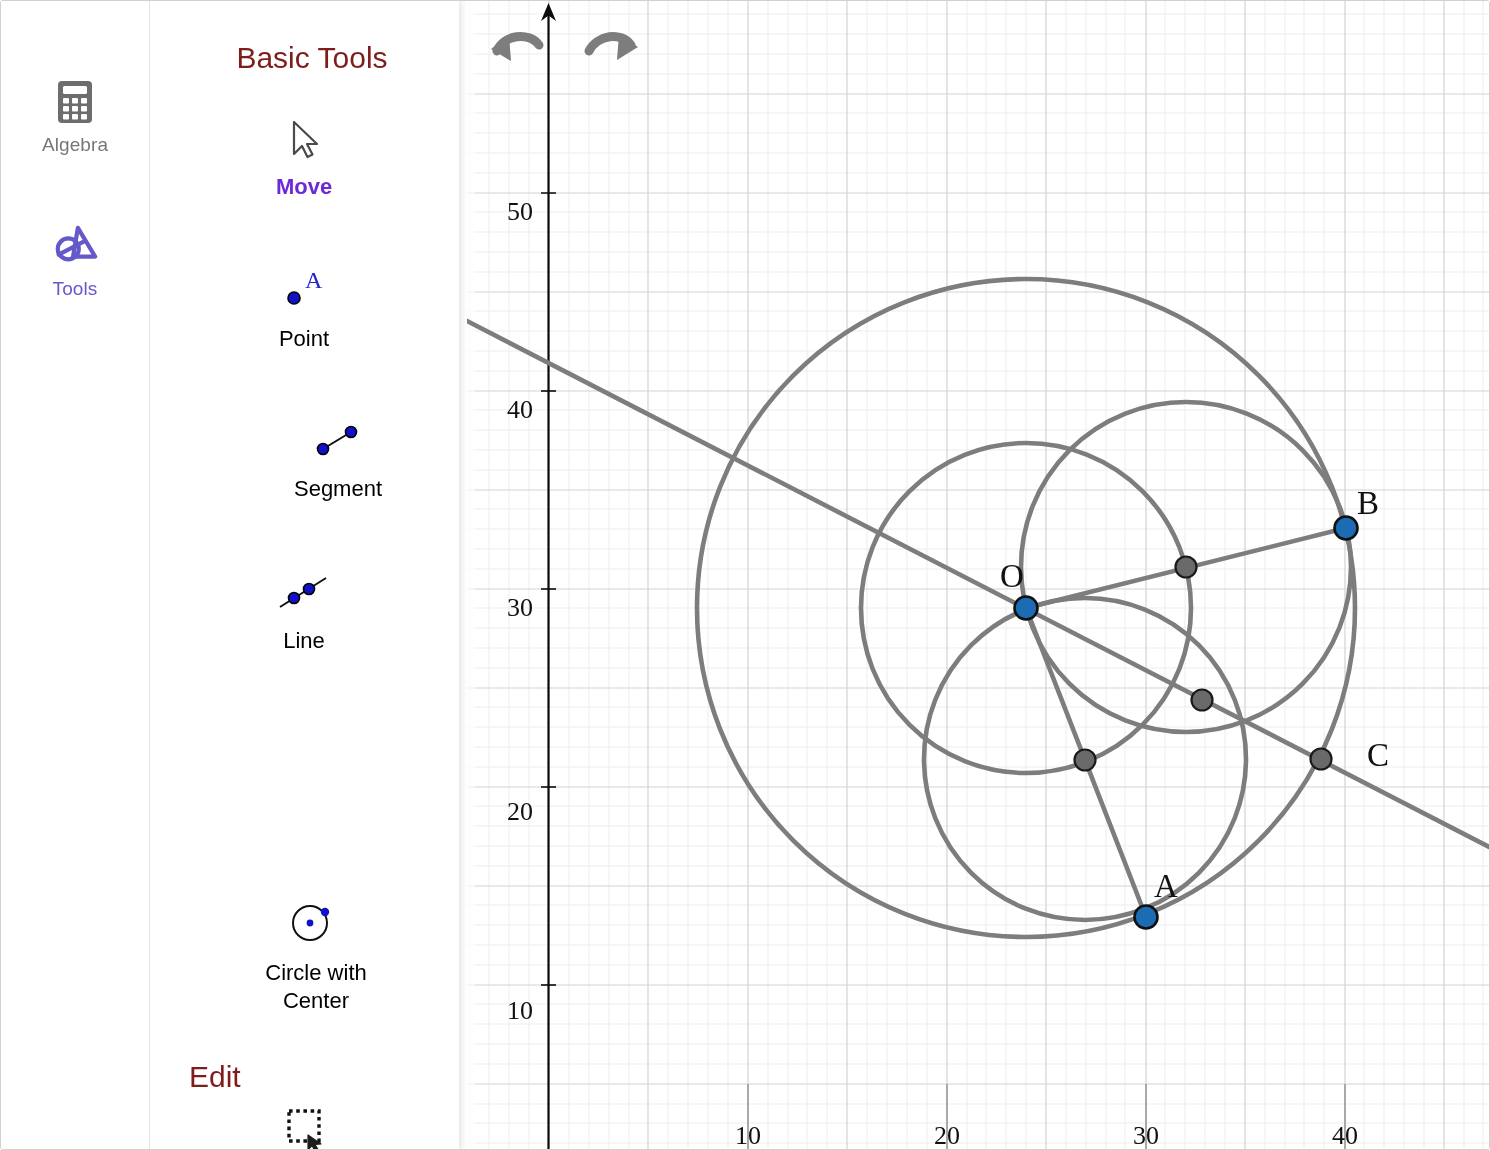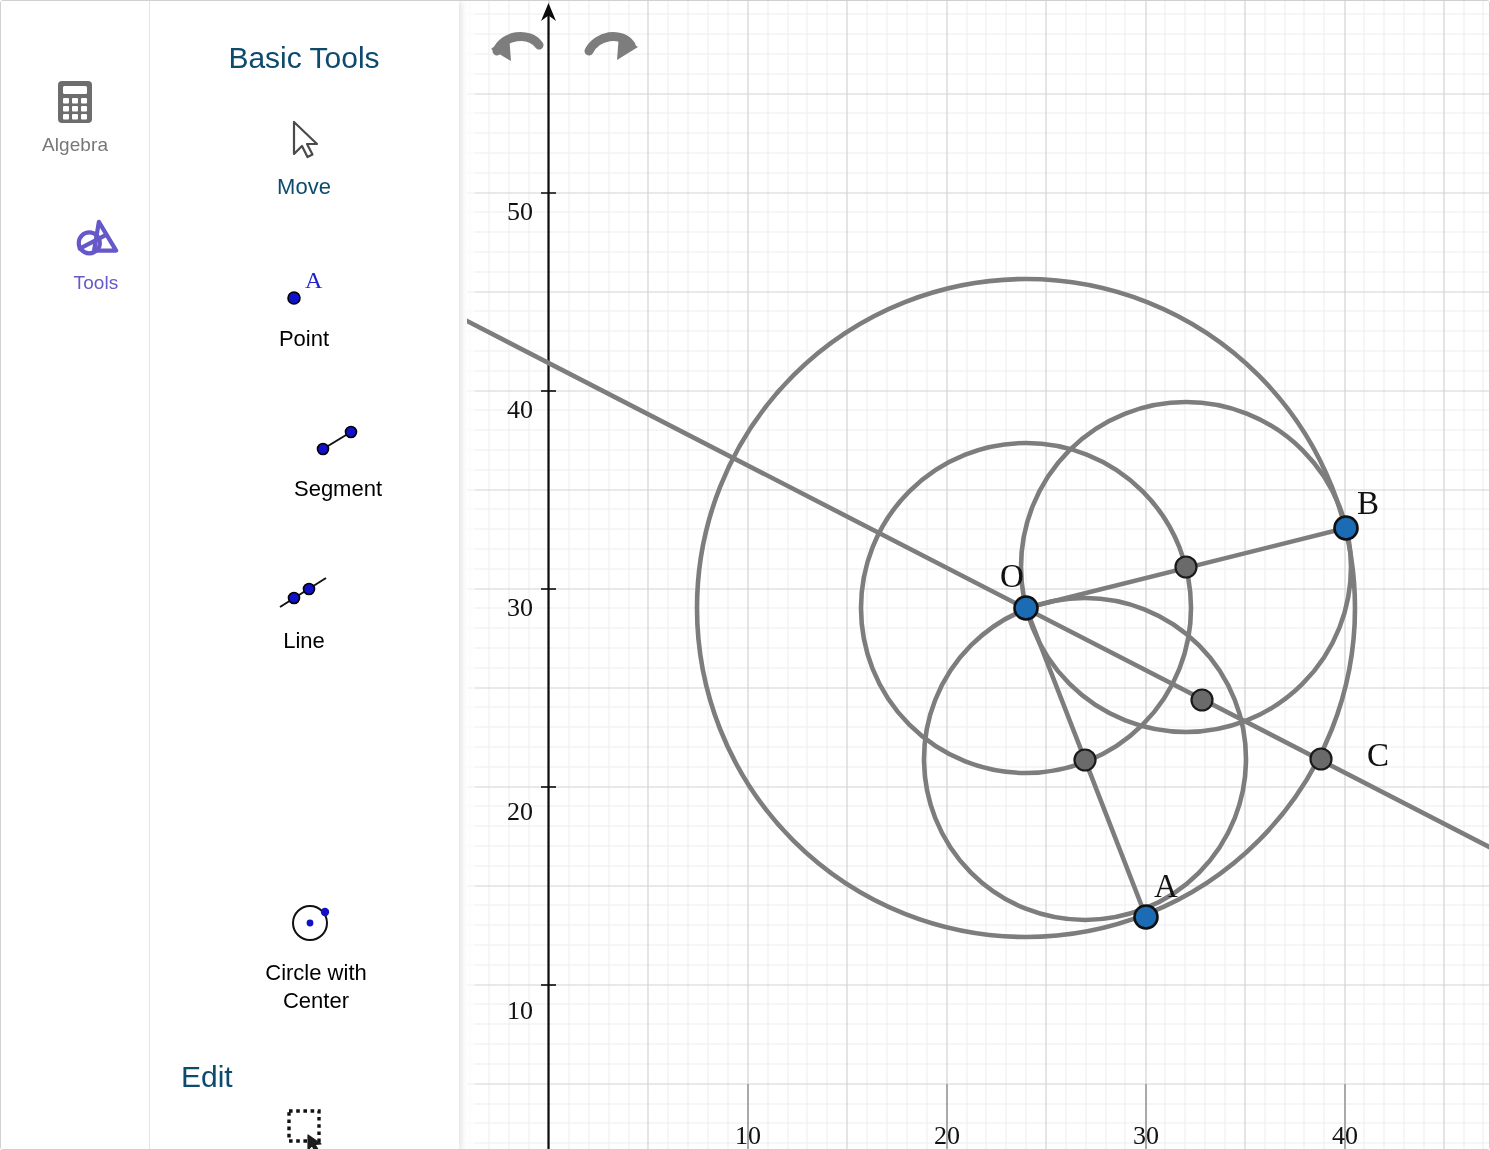--- a/index.html
+++ b/index.html
@@ -31,49 +31,49 @@
     cursor:pointer;user-select:none;
   }
   .rail-item .rail-ico{
     width:46px;height:46px;display:flex;align-items:center;justify-content:center;
   }
   .rail-label{
     font-size:19px;margin-top:9px;letter-spacing:.1px;
   }
   #rail-algebra{top:78px;justify-content:center;}
   #rail-algebra .rail-label{color:#777;}
-  #rail-tools{top:216px;padding-left:21px;}
+  #rail-tools{top:222px;}
   #rail-tools .rail-label{color:#6558c9;}
 
   
   .panel{
     position:absolute;left:148px;top:0;width:310px;height:1150px;
     background:#fff;
     box-shadow:2px 0 7px rgba(0,0,0,.13);
     z-index:25;
     overflow:hidden;
   }
   .panel-title{
     position:absolute;left:0;width:310px;text-align:center;
-    font-size:30px;color:#0c4a6e;font-weight:400;
+    font-size:30px;color:#7f1d1d;font-weight:400;padding-left:8px;
   }
   #basic-tools-title{top:40px;}
   #edit-title{top:1031px;font-size:30px;text-align:left;left:32px;width:auto;margin-top:28px;}
 
   .tool{
     position:absolute;left:0;width:310px;
     display:flex;flex-direction:column;align-items:center;
     cursor:pointer;user-select:none;
   }
   .tool-ico{height:58px;display:flex;align-items:center;justify-content:center;}
   .tool-label{
     font-size:22px;color:#000000;text-align:center;line-height:28px;margin-top:6px;
     max-width:160px;
   }
-  .tool.active .tool-label{color:#0c4a6e;font-weight:normal;}
+  .tool.active .tool-label{color:#6d28d9;font-weight:bold;}
 
   #tool-move{top:108px;}
   #tool-point{top:260px;}
   #tool-segment{top:410px;padding-left:34px;}
   #tool-line{top:562px;}
   #tool-polygon{top:714px;}
   #tool-circle{top:894px;margin-left:12px;}
   #tool-select{top:1100px;}
 
   

